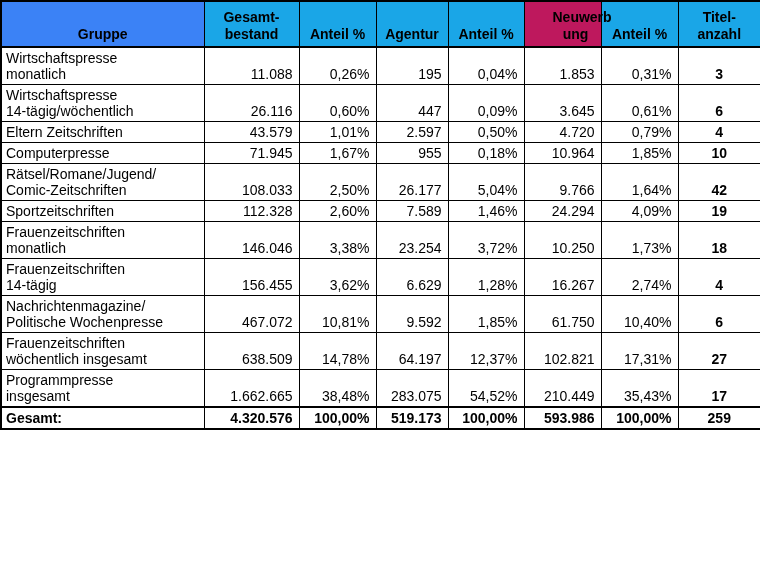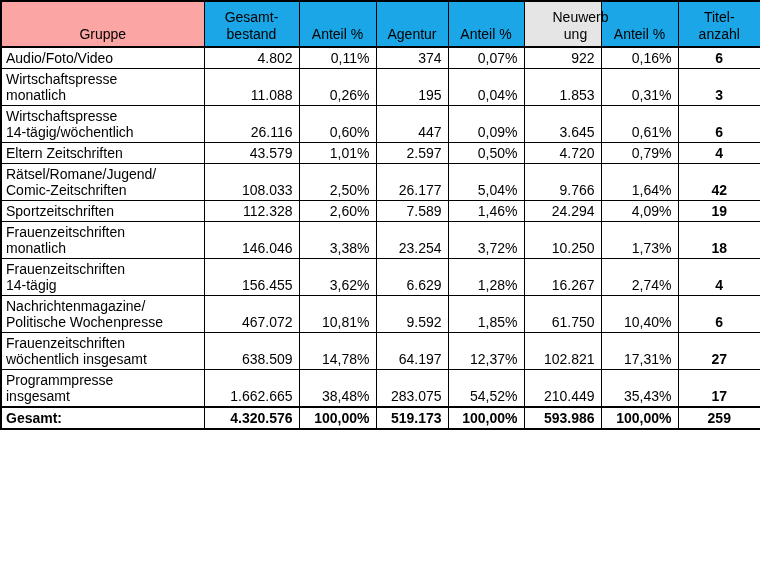--- a/index.html
+++ b/index.html
@@ -9,21 +9,21 @@
   }
   table[data-name="report-table"] {
     width: 760px;
     border-collapse: collapse;
     table-layout: fixed;
     border: 2px solid #000;
     font-size: 14px;
     color: #000;
   }
   thead th {
-    font-weight: normal;
+    font-weight: bold;
     text-align: center;
     vertical-align: bottom;
     border: 1px solid #000;
     border-bottom: 2px solid #000;
     padding: 2px 2px 3px 2px;
     line-height: 17px;
     white-space: pre-line;
     height: 39px;
   }
   tbody td {
@@ -60,44 +60,34 @@
       <col class="c1">
       <col class="c2">
       <col class="c3">
     <col class="c4">
       <col class="c5">
       <col class="c6">
       <col class="c7">
   </colgroup>
   <thead data-name="table-header">
     <tr data-name="header-row">
-      <th data-name="column-header-gruppe" style="background: #fca5a5;">Gruppe</th>
+      <th data-name="column-header-gruppe" style="background: #3b82f6;">Gruppe</th>
       <th data-name="column-header-gesamtbestand" style="background: rgb(26, 166, 231);">Gesamt-
 bestand</th>
       <th data-name="column-header-anteil-gesamt" style="background: rgb(26, 166, 231);">Anteil %</th>
       <th data-name="column-header-agentur" style="background: rgb(26, 166, 231);">Agentur</th>
       <th data-name="column-header-anteil-agentur" style="background: rgb(26, 166, 231);">Anteil %</th>
-      <th data-name="column-header-neuwerbung" style="background: #e5e5e5; padding-left: 28px;">Neuwerb
+      <th data-name="column-header-neuwerbung" style="background: #be185d; padding-left: 28px;">Neuwerb
 ung</th>
       <th data-name="column-header-anteil-neuwerbung" style="background: rgb(26, 166, 231);">Anteil %</th>
       <th data-name="column-header-titelanzahl" style="background: rgb(26, 166, 231);">Titel-
 anzahl</th>
     </tr>
   </thead>
   <tbody data-name="table-body">
-      <tr data-name="table-row">
-        <td class="cell-group" data-name="cell-gruppe">Audio/Foto/Video</td>
-        <td class="cell-num" data-name="cell-gesamtbestand">4.802</td>
-        <td class="cell-num" data-name="cell-anteil-gesamt">0,11%</td>
-        <td class="cell-num" data-name="cell-agentur">374</td>
-        <td class="cell-num" data-name="cell-anteil-agentur">0,07%</td>
-        <td class="cell-num" data-name="cell-neuwerbung">922</td>
-        <td class="cell-num" data-name="cell-anteil-neuwerbung">0,16%</td>
-        <td class="cell-count" data-name="cell-titelanzahl">6</td>
-      </tr>
       <tr data-name="table-row">
         <td class="cell-group" data-name="cell-gruppe">Wirtschaftspresse
 monatlich</td>
         <td class="cell-num" data-name="cell-gesamtbestand">11.088</td>
         <td class="cell-num" data-name="cell-anteil-gesamt">0,26%</td>
         <td class="cell-num" data-name="cell-agentur">195</td>
         <td class="cell-num" data-name="cell-anteil-agentur">0,04%</td>
         <td class="cell-num" data-name="cell-neuwerbung">1.853</td>
         <td class="cell-num" data-name="cell-anteil-neuwerbung">0,31%</td>
         <td class="cell-count" data-name="cell-titelanzahl">3</td>
@@ -117,20 +107,30 @@
         <td class="cell-group" data-name="cell-gruppe">Eltern Zeitschriften</td>
         <td class="cell-num" data-name="cell-gesamtbestand">43.579</td>
         <td class="cell-num" data-name="cell-anteil-gesamt">1,01%</td>
         <td class="cell-num" data-name="cell-agentur">2.597</td>
         <td class="cell-num" data-name="cell-anteil-agentur">0,50%</td>
         <td class="cell-num" data-name="cell-neuwerbung">4.720</td>
         <td class="cell-num" data-name="cell-anteil-neuwerbung">0,79%</td>
         <td class="cell-count" data-name="cell-titelanzahl">4</td>
       </tr>
       <tr data-name="table-row">
+        <td class="cell-group" data-name="cell-gruppe">Computerpresse</td>
+        <td class="cell-num" data-name="cell-gesamtbestand">71.945</td>
+        <td class="cell-num" data-name="cell-anteil-gesamt">1,67%</td>
+        <td class="cell-num" data-name="cell-agentur">955</td>
+        <td class="cell-num" data-name="cell-anteil-agentur">0,18%</td>
+        <td class="cell-num" data-name="cell-neuwerbung">10.964</td>
+        <td class="cell-num" data-name="cell-anteil-neuwerbung">1,85%</td>
+        <td class="cell-count" data-name="cell-titelanzahl">10</td>
+      </tr>
+      <tr data-name="table-row">
         <td class="cell-group" data-name="cell-gruppe">Rätsel/Romane/Jugend/
 Comic-Zeitschriften</td>
         <td class="cell-num" data-name="cell-gesamtbestand">108.033</td>
         <td class="cell-num" data-name="cell-anteil-gesamt">2,50%</td>
         <td class="cell-num" data-name="cell-agentur">26.177</td>
         <td class="cell-num" data-name="cell-anteil-agentur">5,04%</td>
         <td class="cell-num" data-name="cell-neuwerbung">9.766</td>
         <td class="cell-num" data-name="cell-anteil-neuwerbung">1,64%</td>
         <td class="cell-count" data-name="cell-titelanzahl">42</td>
       </tr>

